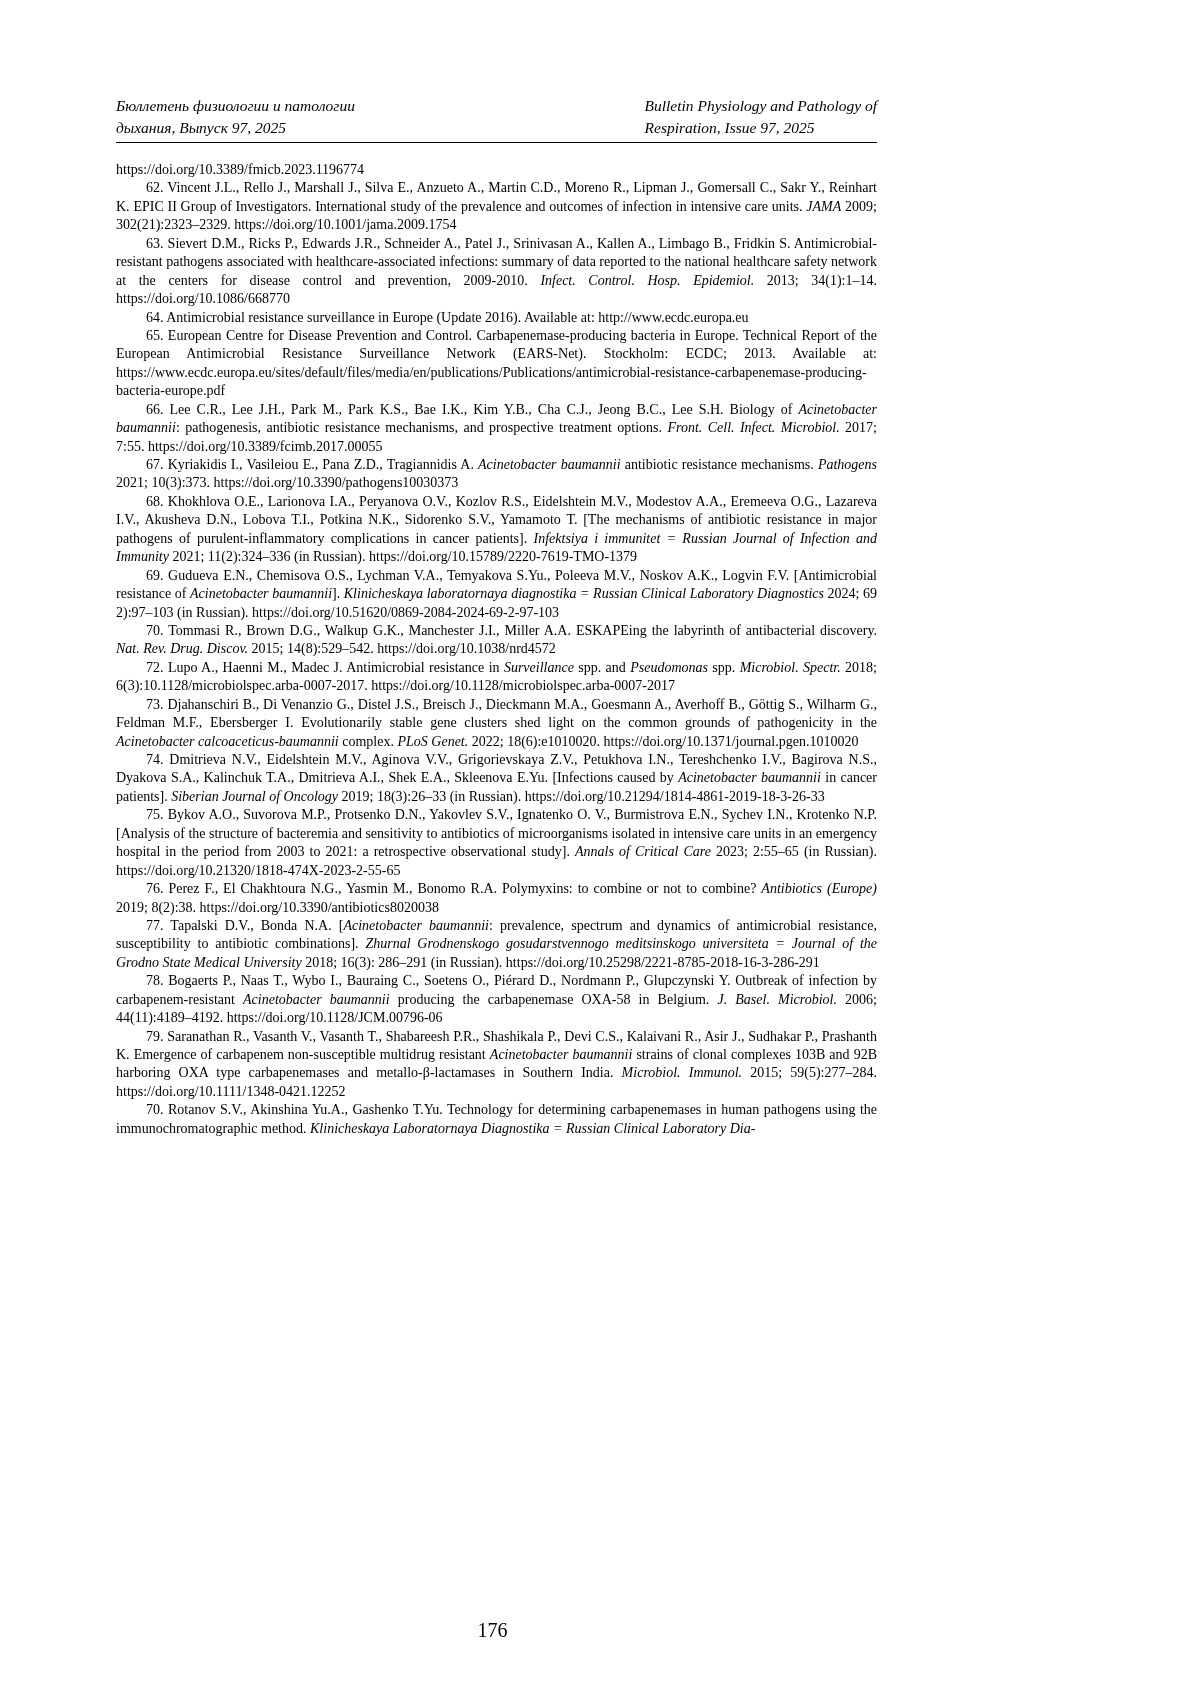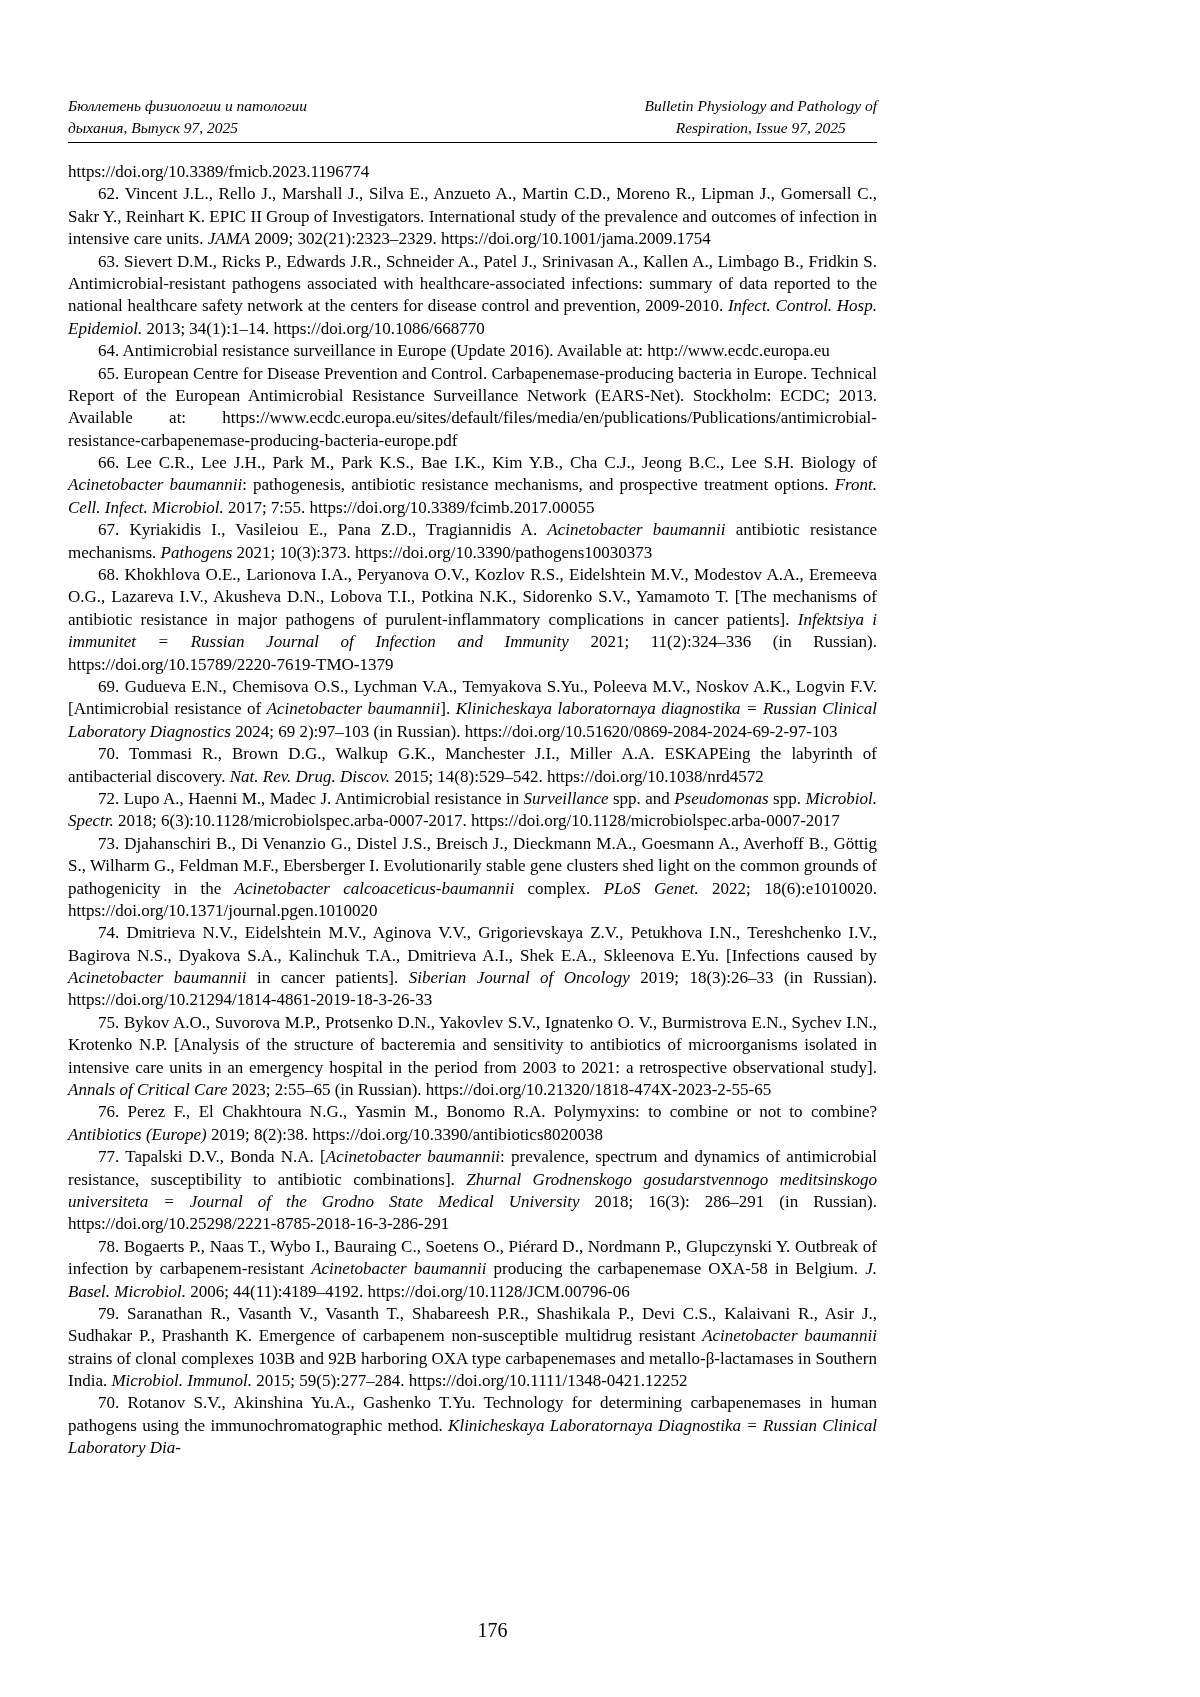--- a/index.html
+++ b/index.html
@@ -13,39 +13,39 @@
     font-family: "Liberation Serif", serif;
     color: #000000;
     position: relative;
   }
   .page {
     position: absolute;
     left: 0; top: 0;
     width: 985px;
     height: 1697px;
     box-sizing: border-box;
-    padding: 95px 108px 60px 68px;
+    padding: 95px 108px 60px 116px;
   }
   .runhead {
     display: flex;
     justify-content: space-between;
     font-style: italic;
     font-size: 15.5px;
     line-height: 1.42;
     margin-bottom: 0;
   }
   .runhead .left { text-align: left; }
-  .runhead .right { text-align: center; }
+  .runhead .right { text-align: left; }
   .runhead-rule {
     border-bottom: 1.1px solid #000;
     margin-top: 3px;
     margin-bottom: 18px;
   }
   .body-text {
-    font-size: 17px;
+    font-size: 14px;
     line-height: 1.318;
     text-align: justify;
     text-justify: inter-word;
     hyphens: manual;
   }
   .body-text p {
     margin: 0;
     text-indent: 0;
   }
   .body-text p.indent {

